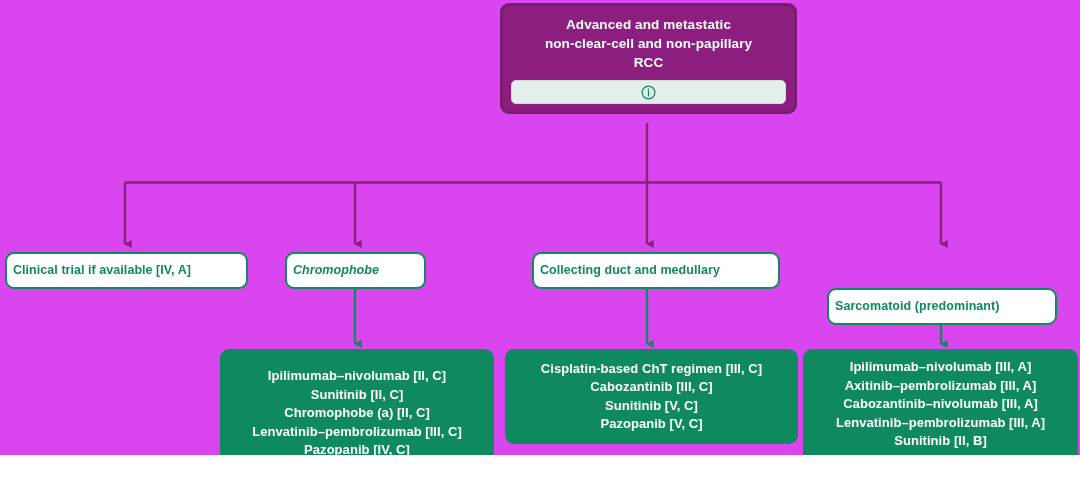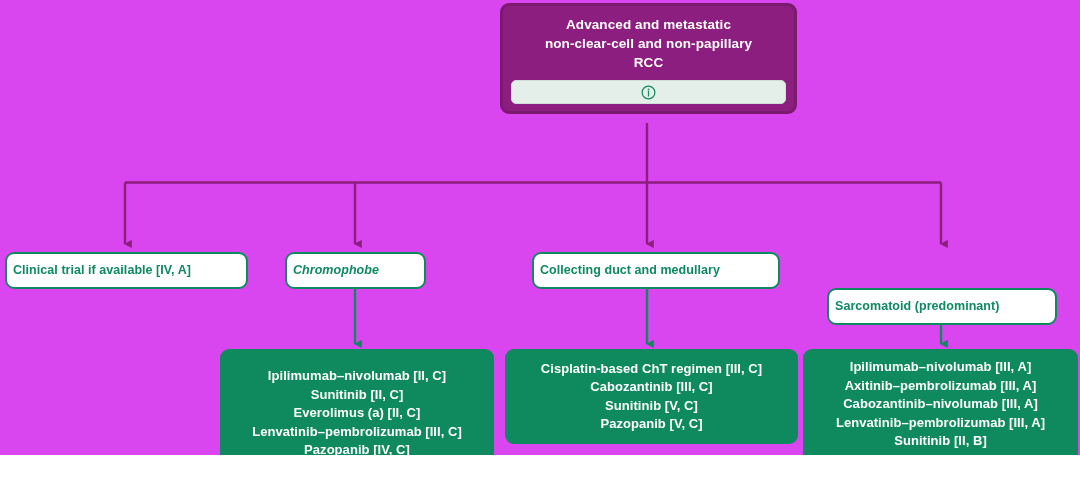--- a/index.html
+++ b/index.html
@@ -160,21 +160,21 @@
     <span class="cat-label">Collecting duct and medullary</span>
   </div>
 
   <div class="cat-node" style="left:827px; top:252px; width:230px; height:37px;margin-top:36px;">
     <span class="cat-label">Sarcomatoid (predominant)</span>
   </div>
 
   <div class="tx-box" style="left:220px; top:349px; width:274px; height:129px;">
     <div class="tx-line">Ipilimumab–nivolumab [II, C]</div>
     <div class="tx-line">Sunitinib [II, C]</div>
-    <div class="tx-line">Everolimus (a) [II, C]</div>
+    <div class="tx-line">Chromophobe (a) [II, C]</div>
     <div class="tx-line">Lenvatinib–pembrolizumab [III, C]</div>
     <div class="tx-line">Pazopanib [IV, C]</div>
   </div>
 
   <div class="tx-box" style="left:505px; top:349px; width:293px; height:95px;">
     <div class="tx-line">Cisplatin-based ChT regimen [III, C]</div>
     <div class="tx-line">Cabozantinib [III, C]</div>
     <div class="tx-line">Sunitinib [V, C]</div>
     <div class="tx-line">Pazopanib [V, C]</div>
   </div>

